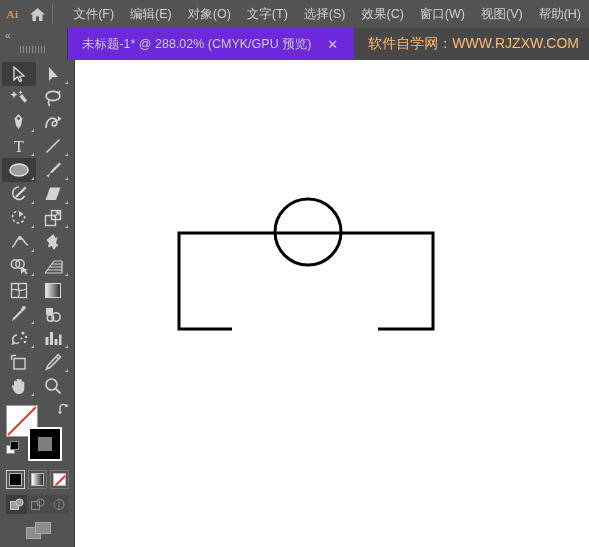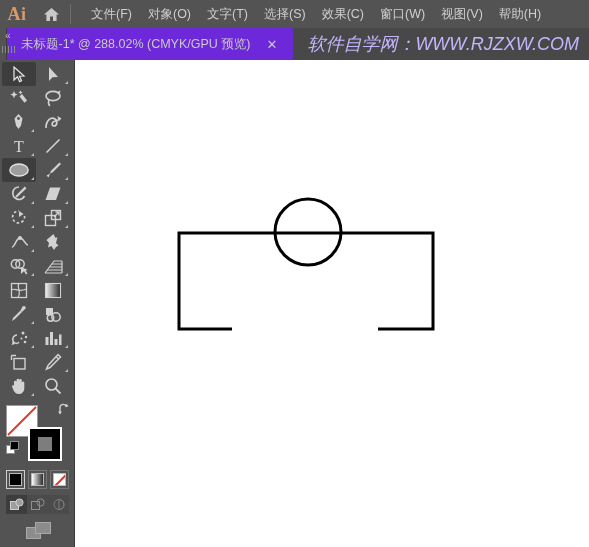--- a/index.html
+++ b/index.html
@@ -13,21 +13,21 @@
   }
   #app { position:relative; width:589px; height:547px; }
 
   
   .menubar {
     position:absolute; left:0; top:0; width:589px; height:28px;
     background:#535353; display:flex; align-items:center;
   }
   .ai-logo {
     width:34px; height:28px; display:flex; align-items:center; justify-content:center;
-    color:#d89b6a; font-size:18px; font-weight:bold; letter-spacing:0.5px;
+    color:#d89b6a; font-size:11px; font-weight:bold; letter-spacing:0.5px;
     font-family:"Liberation Serif","DejaVu Serif",serif;
   }
   .home-btn {
     width:34px; height:28px; display:flex; align-items:center; justify-content:center;
   }
   .vsep { width:1px; height:20px; background:#6d6d6d; margin:0 4px 0 2px; }
   .menu-items { display:flex; align-items:flex-end; margin-left:8px; }
   .menu-item {
     padding:4px 8px; color:#cfcfcf; font-size:12.5px; white-space:nowrap;
     cursor:default;
@@ -55,21 +55,21 @@
     height:32px; display:flex; align-items:center;
     background:#6d28d9; padding:0 8px 0 14px; color:#cacaca; font-size:12.5px;
     white-space:nowrap;
   }
   .tab-close {
     margin-left:12px; margin-right:4px; color:#c8c8c8; font-size:13px;
     line-height:1; padding:2px 4px;
   }
   .watermark {
     height:32px; display:flex; align-items:center; padding:0 10px 0 14px;
-    color:#c4b5fd; font-size:18px; white-space:nowrap;font-style:italic;
+    color:#fdba74; font-size:14px; white-space:nowrap;
   }
 
   
   .toolbar {
     position:absolute; left:0; top:60px; width:75px; height:487px;
     background:#535353; border-right:1px solid #3b3b3b;
   }
   .tool-grid { display:flex; flex-wrap:wrap; width:68px; margin:2px 0 0 2px; }
   .tool {
     width:34px; height:24px; display:flex; align-items:center; justify-content:center;
@@ -142,20 +142,21 @@
   <div class="menubar">
     <div class="ai-logo">Ai</div>
     <div class="home-btn">
       <svg width="17" height="15" viewBox="0 0 17 15">
         <path d="M8.5 1 L16 7.6 L13.6 7.6 L13.6 14 L10 14 L10 9.6 L7 9.6 L7 14 L3.4 14 L3.4 7.6 L1 7.6 Z" fill="#c9c9c9"></path>
       </svg>
     </div>
     <div class="vsep"></div>
     <div class="menu-items">
       <div class="menu-item">文件(F)</div>
+      <div class="menu-item">编辑(E)</div>
       <div class="menu-item">对象(O)</div>
       <div class="menu-item">文字(T)</div>
       <div class="menu-item">选择(S)</div>
       <div class="menu-item">效果(C)</div>
       <div class="menu-item">窗口(W)</div>
       <div class="menu-item">视图(V)</div>
       <div class="menu-item">帮助(H)</div>
     </div>
   </div>
 

